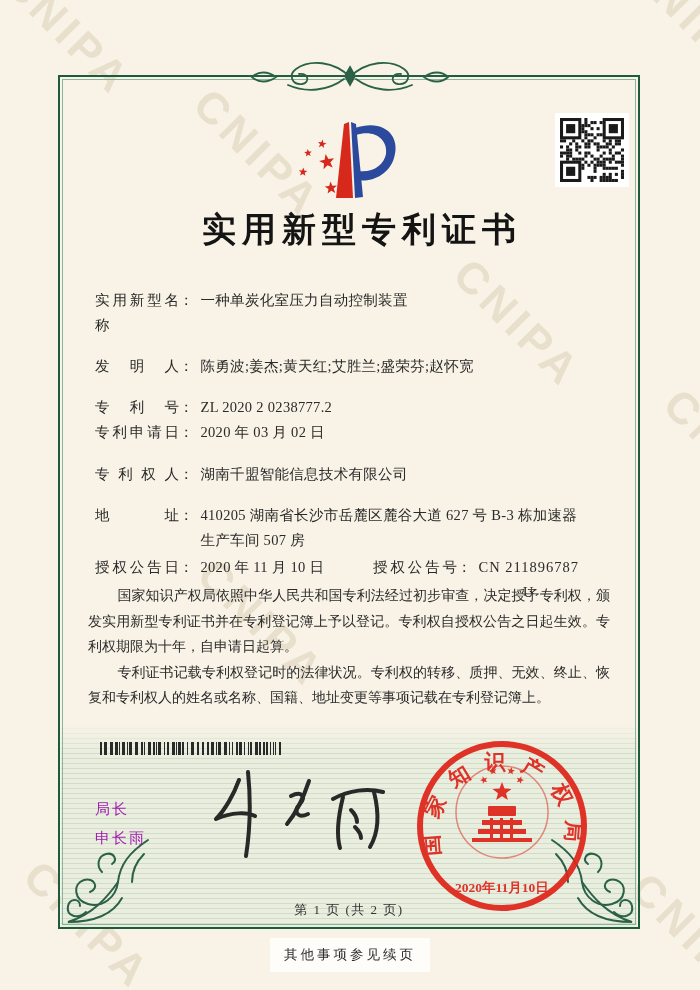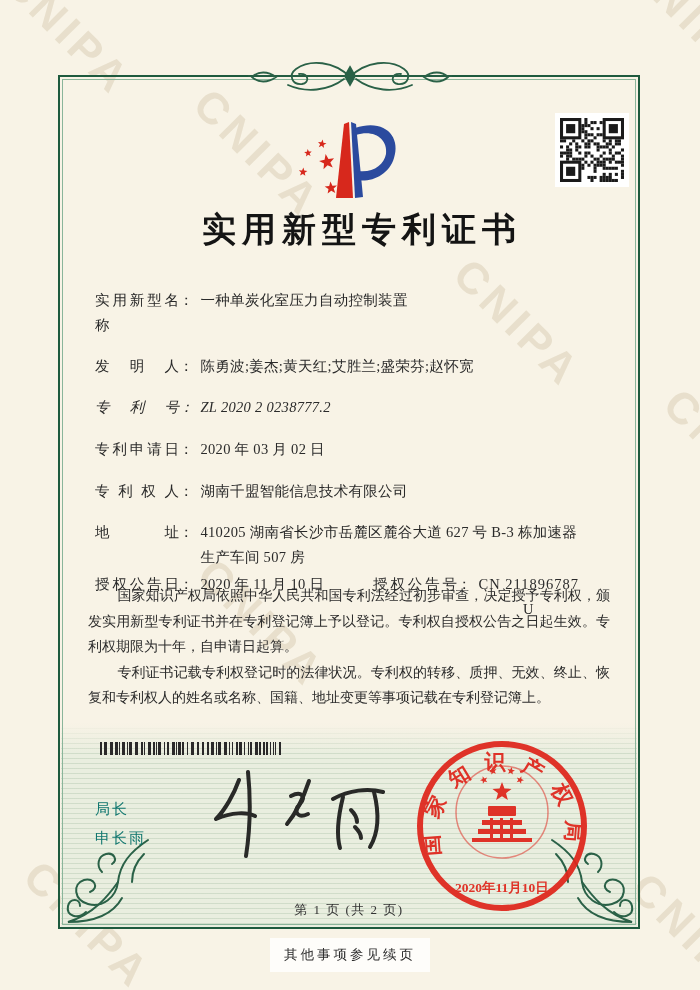--- a/index.html
+++ b/index.html
@@ -49,21 +49,21 @@
   .fields { left:95px; top:288px; width:484px; font-size:14.5px; color:#2a2a2a; }
   .field-row { display:flex; align-items:flex-start; line-height:25px; }
   .flabel { display:inline-block; width:84px; text-align:justify; text-align-last:justify; flex:none; }
   .fcolon { flex:none; }
   .fvalue { flex:1; margin-left:7px; letter-spacing:.3px; }
   .pair { display:flex; align-items:flex-start; line-height:25px; }
   .pair-first { width:278px; flex:none; }
   .paras { left:88px; top:583px; width:522px; font-size:14px; line-height:25.5px; color:#2b2b2b; text-align:justify; }
   .paras p { text-indent:2.1em; }
   .barcode { left:100px; top:742px; }
-  .signer { left:95px; top:795px; font-size:15px; line-height:29px; color:#0f766e; letter-spacing:2px; }
+  .signer { left:95px; top:795px; font-size:15px; line-height:29px; color:#a21caf; letter-spacing:2px; }
   .signature { left:203px; top:766px; }
   .seal { left:416px; top:740px; opacity:.93; }
   .page-indicator { left:58px; top:901px; width:582px; text-align:center; font-size:13px; letter-spacing:1.5px; color:#333; }
   .continuation {
     left:0; top:938px; width:700px; text-align:center; font-size:13.5px; color:#2b2b2b;
   }
   .continuation span {
     display:inline-block; background:rgba(255,255,255,.8); padding:8px 14px; letter-spacing:3px;
   }
   svg { display:block; }
@@ -286,21 +286,21 @@
     <div class="field-row" style="margin-bottom:16px;">
       <span class="flabel">实用新型名称</span>
         <span class="fcolon">：</span>
       <span class="fvalue">一种单炭化室压力自动控制装置</span>
     </div>
     <div class="field-row" style="margin-bottom:16px;">
       <span class="flabel">发明人</span>
         <span class="fcolon">：</span>
       <span class="fvalue">陈勇波;姜杰;黄天红;艾胜兰;盛荣芬;赵怀宽</span>
     </div>
-    <div class="field-row" style="margin-bottom:17px;font-style:italic;">
+    <div class="field-row" style="margin-bottom:0;">
       <span class="flabel">专利号</span>
         <span class="fcolon">：</span>
       <span class="fvalue">ZL 2020 2 0238777.2</span>
     </div>
     <div class="field-row" style="margin-bottom:17px;align-items:flex-end;">
       <span class="flabel">专利申请日</span>
         <span class="fcolon">：</span>
       <span class="fvalue">2020 年 03 月 02 日</span>
     </div>
     <div class="field-row" style="margin-bottom:16px;">

